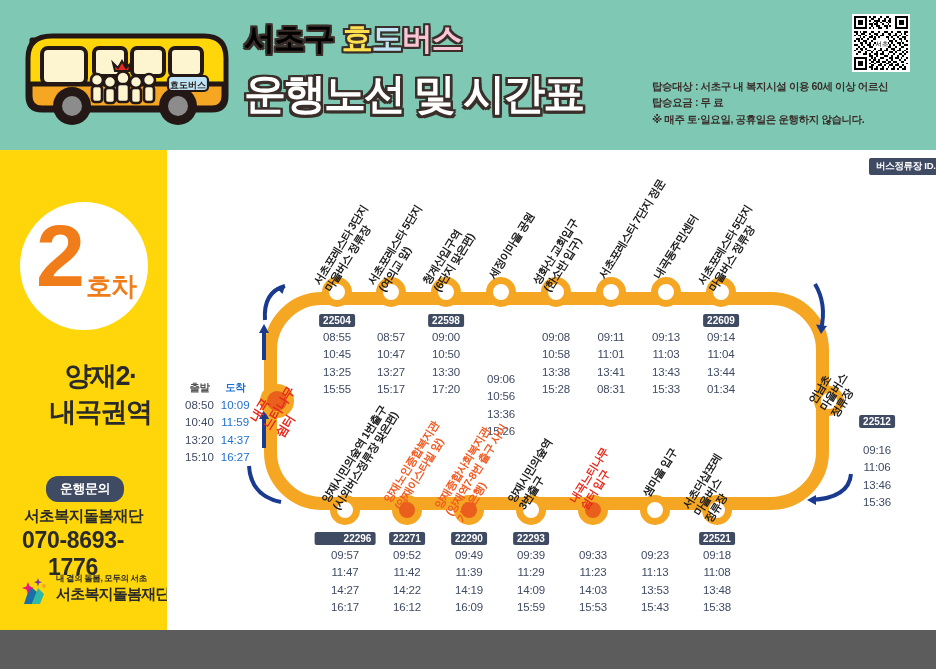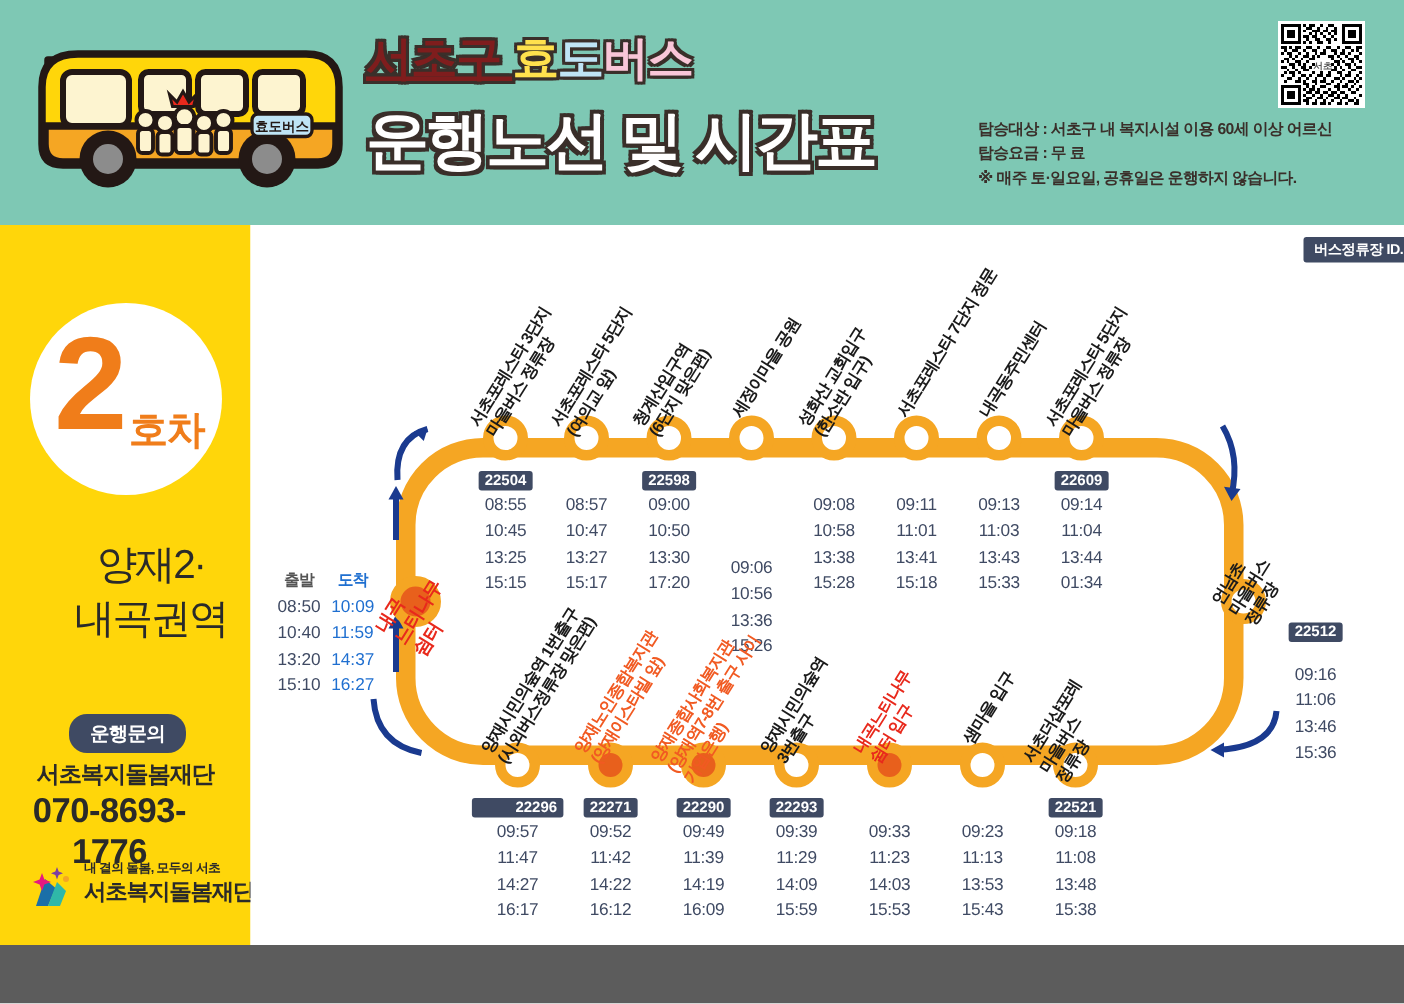--- a/index.html
+++ b/index.html
@@ -19,21 +19,21 @@
   #title-block { position:absolute; left:244px; top:18px; width:400px; height:120px; }
   .title-line1 {
     font-size:31px; font-weight:bold; letter-spacing:-1px;
     color:#ffffff;
     -webkit-text-stroke:0px;
     text-shadow:
       2px 0 0 #3a2f2a, -2px 0 0 #3a2f2a, 0 2px 0 #3a2f2a, 0 -2px 0 #3a2f2a,
       2px 2px 0 #3a2f2a, -2px -2px 0 #3a2f2a, 2px -2px 0 #3a2f2a, -2px 2px 0 #3a2f2a;
     white-space:nowrap;
   }
-  .title-line1 .t-w { color:#7f1d1d;text-decoration:underline; }
+  .title-line1 .t-w { color:#000000; }
   .title-line1 .t-y { color:#ffe14d; }
   .title-line1 .t-b { color:#bfe4f5; }
   .title-line1 .t-p { color:#f9c6d8; }
   .title-line2 {
     margin-top:6px;
     font-size:42px; font-weight:bold; letter-spacing:-2px;
     color:#ffffff;
     text-shadow:
       2.5px 0 0 #3a2f2a, -2.5px 0 0 #3a2f2a, 0 2.5px 0 #3a2f2a, 0 -2.5px 0 #3a2f2a,
       2.5px 2.5px 0 #3a2f2a, -2.5px -2.5px 0 #3a2f2a, 2.5px -2.5px 0 #3a2f2a, -2.5px 2.5px 0 #3a2f2a;
@@ -64,21 +64,21 @@
     position:absolute; left:16px; top:10px;
     font-size:88px; font-weight:bold; color:#f07d1a; line-height:1;
   }
   #route-unit {
     position:absolute; right:12px; bottom:26px;
     font-size:26px; font-weight:bold; color:#f07d1a; letter-spacing:-1px;
   }
   #route-area {
     position:absolute; left:0; top:208px; width:201px;
     text-align:center; color:#2a2a2a;
-    font-size:27px; font-weight:normal; line-height:1.35; letter-spacing:-1.5px;
+    font-size:27px; font-weight:bold; line-height:1.35; letter-spacing:-1.5px;
   }
   #contact-pill {
     position:absolute; left:46px; top:326px;
     background:#3f4a63; color:#ffffff;
     font-size:13px; font-weight:bold; letter-spacing:-0.5px;
     padding:4px 14px; border-radius:12px;
   }
   #contact-org {
     position:absolute; left:0; top:356px; width:167px; text-align:center;
     font-size:15.5px; font-weight:bold; color:#2a2a2a; letter-spacing:-0.7px;
@@ -547,21 +547,21 @@
   </div>
 
   <div id="stops-layer">
       <div class="stop-node" style="left: 170px; top: 142px;"></div>
       <div class="stop-label" style="left: 166px; top: 118px;"><span>서초포레스타 3단지</span><br><span>마을버스 정류장</span></div>
       <div class="stop-id" style="left: 170px; top: 164px;">22504</div>
       <div class="time-col" style="left: 170px; top: 179px;">
         <div>08:55</div>
         <div>10:45</div>
         <div>13:25</div>
-        <div>15:15</div>
+        <div>15:55</div>
       </div>
       <div class="stop-node" style="left: 224px; top: 142px;"></div>
       <div class="stop-label" style="left: 220px; top: 118px;"><span>서초포레스타 5단지</span><br><span>(여의교 앞)</span></div>
       <div class="time-col" style="left: 224px; top: 179px;">
         <div>08:57</div>
         <div>10:47</div>
         <div>13:27</div>
         <div>15:17</div>
       </div>
       <div class="stop-node" style="left: 279px; top: 142px;"></div>
@@ -588,21 +588,21 @@
         <div>10:58</div>
         <div>13:38</div>
         <div>15:28</div>
       </div>
       <div class="stop-node" style="left: 444px; top: 142px;"></div>
       <div class="stop-label" style="left: 440px; top: 118px;"><span>서초포레스타 7단지 정문</span></div>
       <div class="time-col" style="left: 444px; top: 179px;">
         <div>09:11</div>
         <div>11:01</div>
         <div>13:41</div>
-        <div>15:18</div>
+        <div>08:31</div>
       </div>
       <div class="stop-node" style="left: 499px; top: 142px;"></div>
       <div class="stop-label" style="left: 495px; top: 118px;"><span>내곡동주민센터</span></div>
       <div class="time-col" style="left: 499px; top: 179px;">
         <div>09:13</div>
         <div>11:03</div>
         <div>13:43</div>
         <div>15:33</div>
       </div>
       <div class="stop-node" style="left: 554px; top: 142px;"></div>

